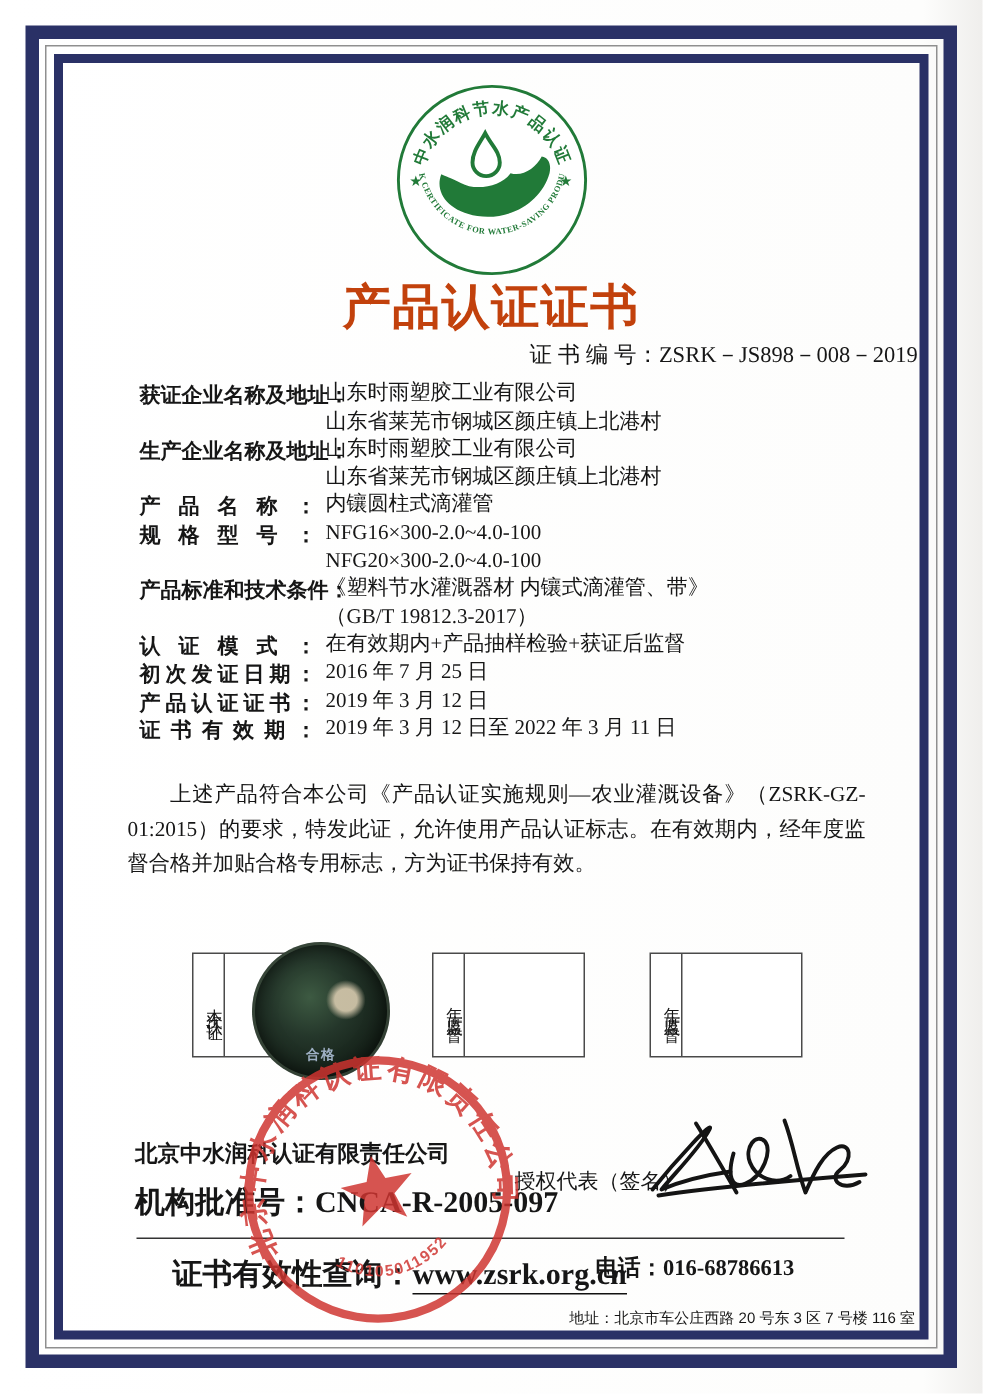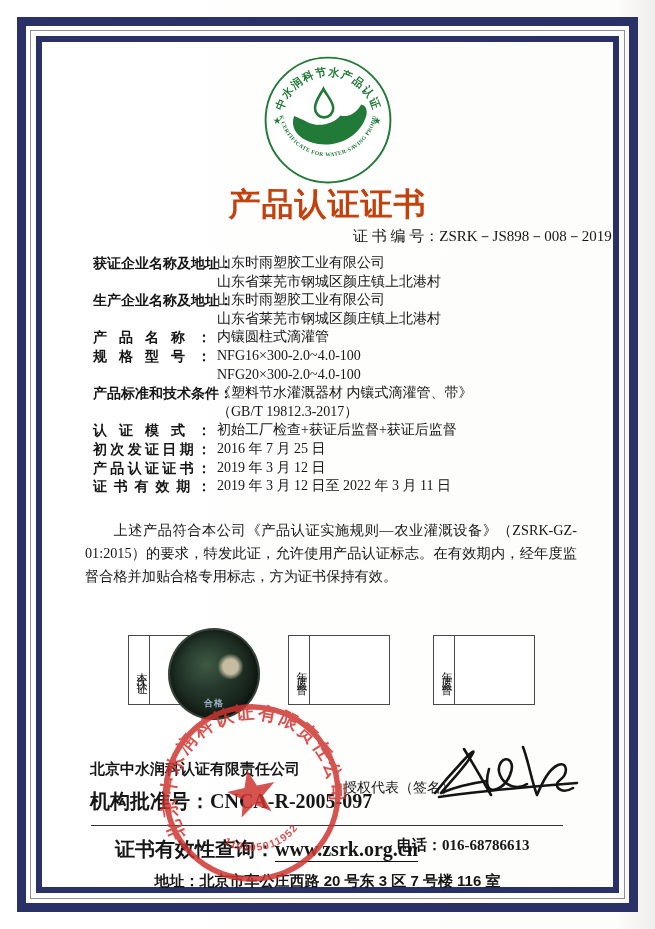--- a/index.html
+++ b/index.html
@@ -59,22 +59,22 @@
 
   .issuer-company{position:absolute;left:45px;top:715px;font-size:15px;font-weight:bold;white-space:nowrap;}
   .approval-line{position:absolute;left:45px;top:743px;font-size:20px;font-weight:bold;white-space:nowrap;}
   .sig-label{position:absolute;left:298px;top:734px;font-size:14px;white-space:nowrap;}
   .signature-wrap{position:absolute;left:386px;top:692px;width:150px;height:72px;z-index:4;}
 
   .rule{position:absolute;top:780px;left:46px;width:472px;border-top:1.5px solid #333;}
   .query-line{position:absolute;left:70px;top:791px;font-size:20px;font-weight:bold;white-space:nowrap;}
   .website{border-bottom:1.6px solid #111;padding-bottom:1px;}
   .phone-line{position:absolute;left:352px;top:791px;font-size:15px;font-weight:bold;white-space:nowrap;}
-  .address-line{position:absolute;top:827px;left:0;width:100%;text-align:center;
-    font-family:"Liberation Sans","DejaVu Sans",sans-serif;font-weight:bold;font-size:15px;}
+  .address-line{position:absolute;top:827px;left:0;width:100%;text-align:right;
+    font-family:"Liberation Sans","DejaVu Sans",sans-serif;font-weight:normal;font-size:10px;}
 </style>
 </head>
 <body>
 
 <div class="frame-outer"></div>
 <div class="frame-gray"></div>
 <div class="frame-inner"></div>
 
 <div class="content">
 
@@ -136,21 +136,21 @@
     <div class="row">
       <span class="row-label">产品标准和技术条件：</span>
       <span class="row-values">
         <span class="row-value">《塑料节水灌溉器材 内镶式滴灌管、带》</span>
         <span class="row-value">（GB/T 19812.3-2017）</span>
       </span>
     </div>
     <div class="row">
       <span class="row-label">认证模式：</span>
       <span class="row-values">
-        <span class="row-value">初始工厂检查+获证后监督+获证后监督</span>
+        <span class="row-value">在有效期内+产品抽样检验+获证后监督</span>
       </span>
     </div>
     <div class="row">
       <span class="row-label">初次发证日期：</span>
       <span class="row-values">
         <span class="row-value">2016 年 7 月 25 日</span>
       </span>
     </div>
     <div class="row">
       <span class="row-label">产品认证证书：</span>

